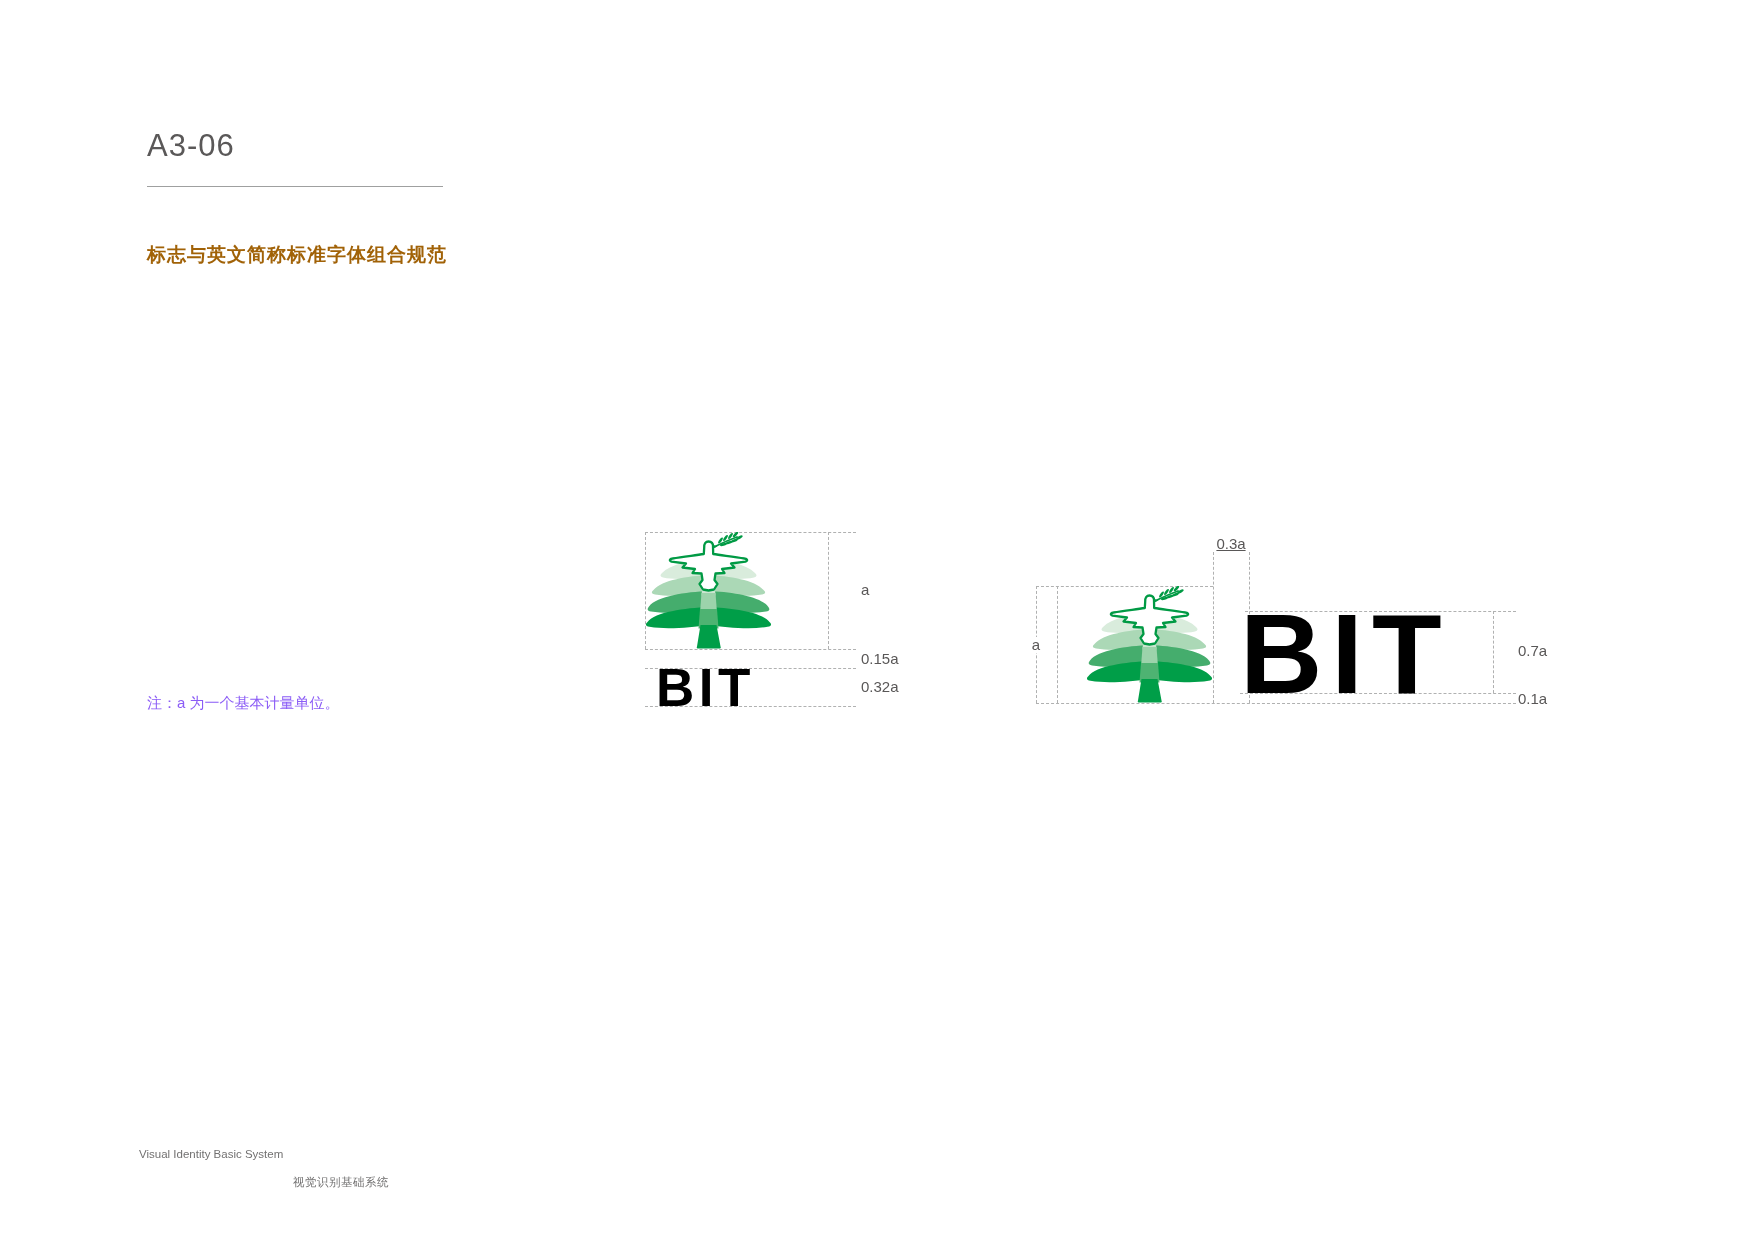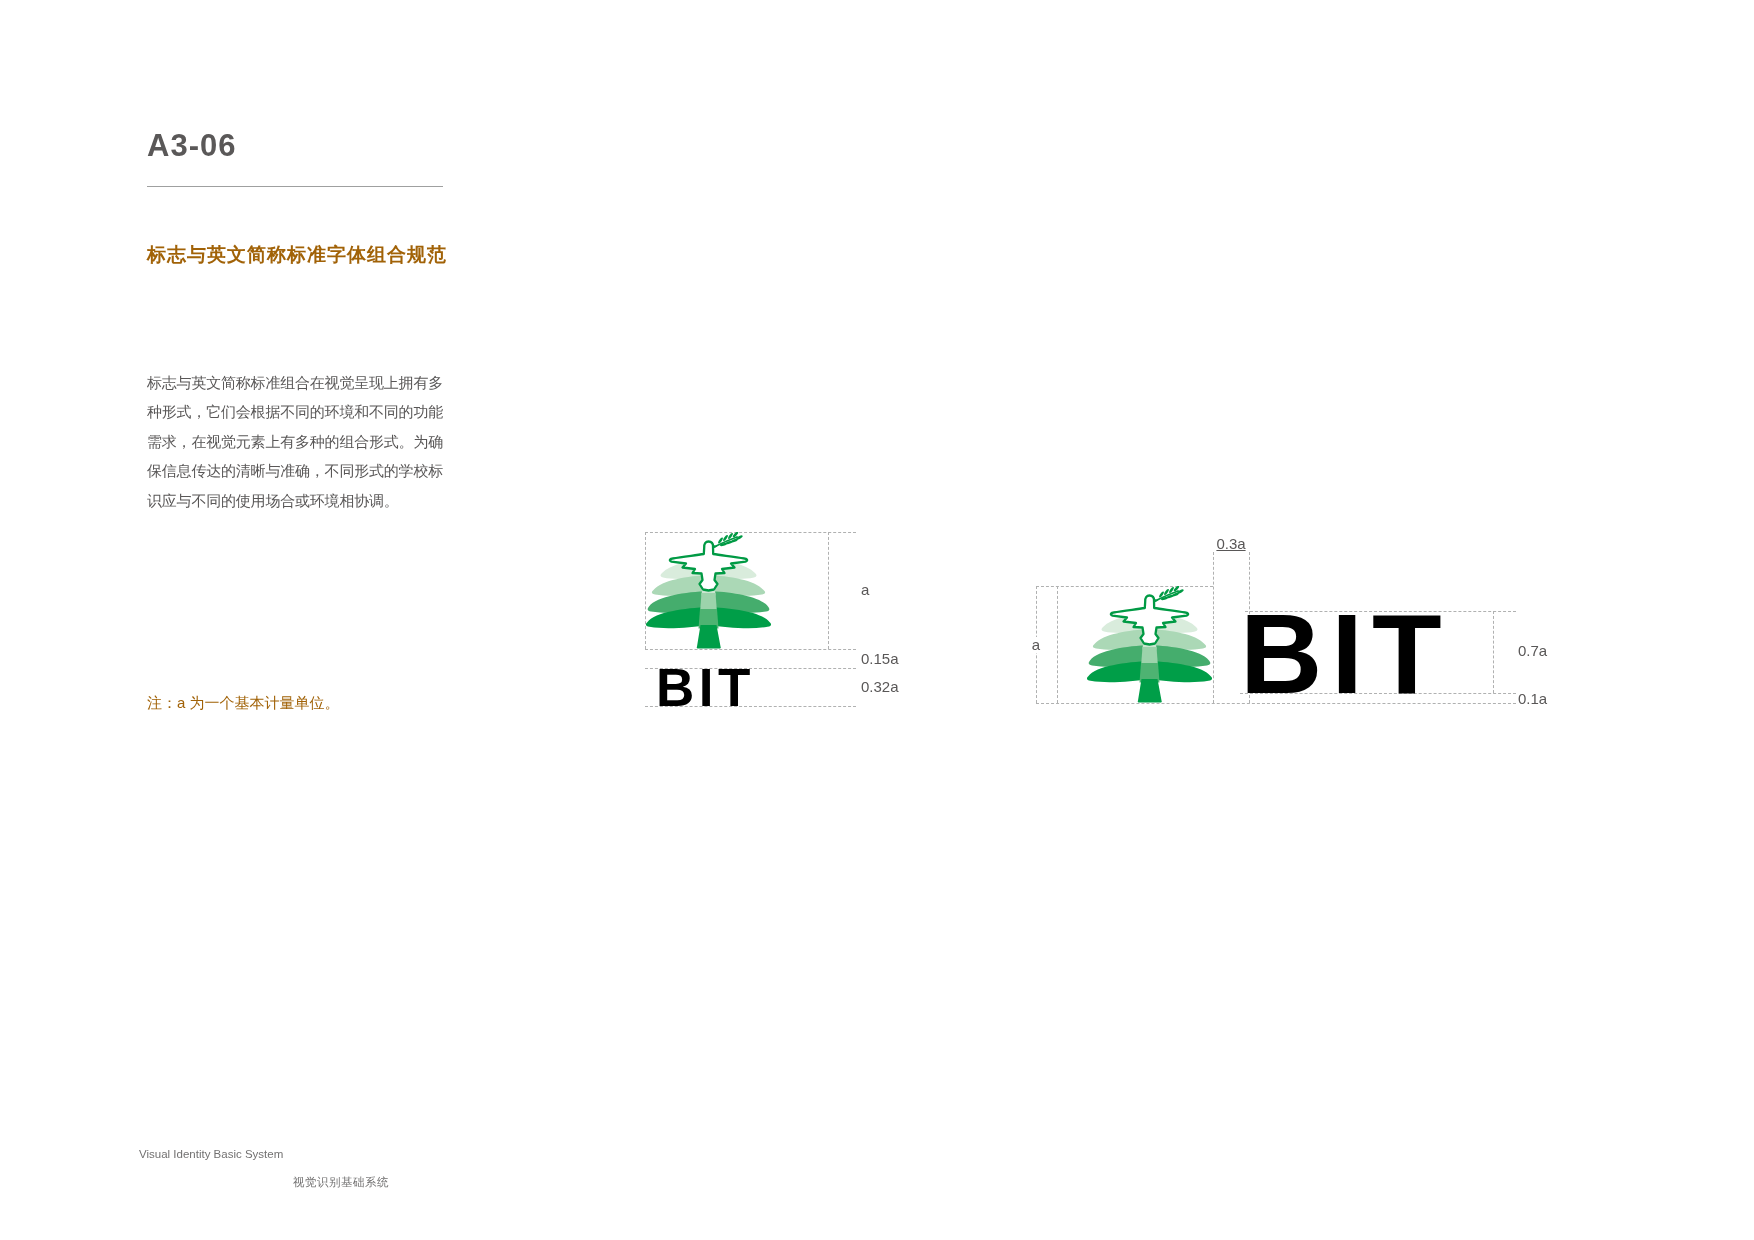--- a/index.html
+++ b/index.html
@@ -1,24 +1,24 @@
 <!DOCTYPE html>
 <html><head>
 <meta charset="utf-8">
 <style>
   html,body{margin:0;padding:0;background:#ffffff;}
   #canvas{position:relative;width:1754px;height:1240px;background:#ffffff;overflow:hidden;
           font-family:"Liberation Sans","DejaVu Sans",sans-serif;}
   .abs{position:absolute;}
-  .code{font-size:31px;color:#5a5858;letter-spacing:1px;font-weight:bold;}
+  .code{font-size:31px;color:#5a5858;letter-spacing:1px;}
   .rule{border-top:1px solid #9fa0a0;height:0;}
   .title{font-size:19px;font-weight:bold;color:#a16207;letter-spacing:1px;}
   .body-text{font-size:15px;line-height:29.4px;color:#595757;letter-spacing:-0.2px;
              white-space:pre-line;width:310px;}
-  .note{font-size:15px;color:#a16207;}
+  .note{font-size:15px;color:#8b5cf6;}
   .footer{font-size:11.5px;color:#727171;}
   .hline{border-top:1px dashed #b0b1b1;height:0;}
   .vline{border-left:1px dashed #b0b1b1;width:0;}
   .dim{font-size:15px;color:#595757;line-height:16px;}
   .dim.center{text-align:center;}
   .wordmark{font-weight:bold;color:#000;line-height:1;white-space:nowrap;
             font-family:"Liberation Sans","DejaVu Sans",sans-serif;}
   .wordmark.small{font-size:53px;letter-spacing:4.5px;}
   .wordmark.big{font-size:114px;letter-spacing:9px;}
   svg.logo{display:block;}
@@ -56,25 +56,20 @@
       </g>
     </g>
   </defs>
 </svg>
 
 <div id="canvas">
 
   <div class="abs code" style="left:147px;top:128px;">A3-06</div>
   <div class="abs rule" style="left:147px;top:186px;width:296px;"></div>
   <div class="abs title" style="left:147px;top:242px;">标志与英文简称标准字体组合规范</div>
-  <div class="abs body-text" style="left:147px;top:368px;">标志与英文简称标准组合在视觉呈现上拥有多
-种形式，它们会根据不同的环境和不同的功能
-需求，在视觉元素上有多种的组合形式。为确
-保信息传达的清晰与准确，不同形式的学校标
-识应与不同的使用场合或环境相协调。</div>
   <div class="abs note" style="left:147px;top:694px;">注：a 为一个基本计量单位。</div>
 
   <div class="abs footer" style="left:139px;top:1148px;">Visual Identity Basic System</div>
   <div class="abs footer" style="left:293px;top:1175px;letter-spacing:0.5px;">视觉识别基础系统</div>
 
   <div>
     <div class="abs hline" style="left:645px;top:532px;width:211px;"></div>
     <div class="abs hline" style="left:645px;top:649px;width:211px;"></div>
     <div class="abs hline" style="left:645px;top:668px;width:211px;"></div>
     <div class="abs hline" style="left:645px;top:706px;width:211px;"></div>

